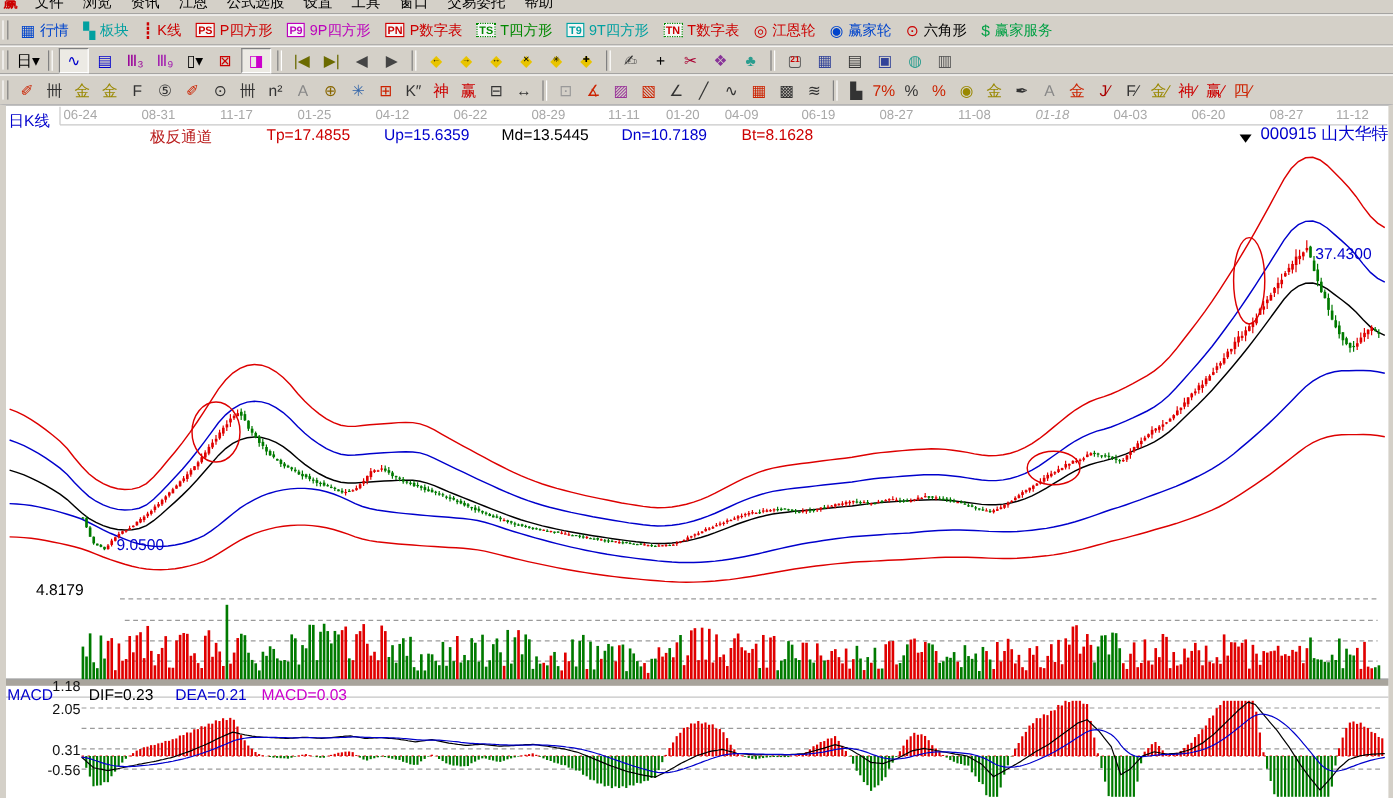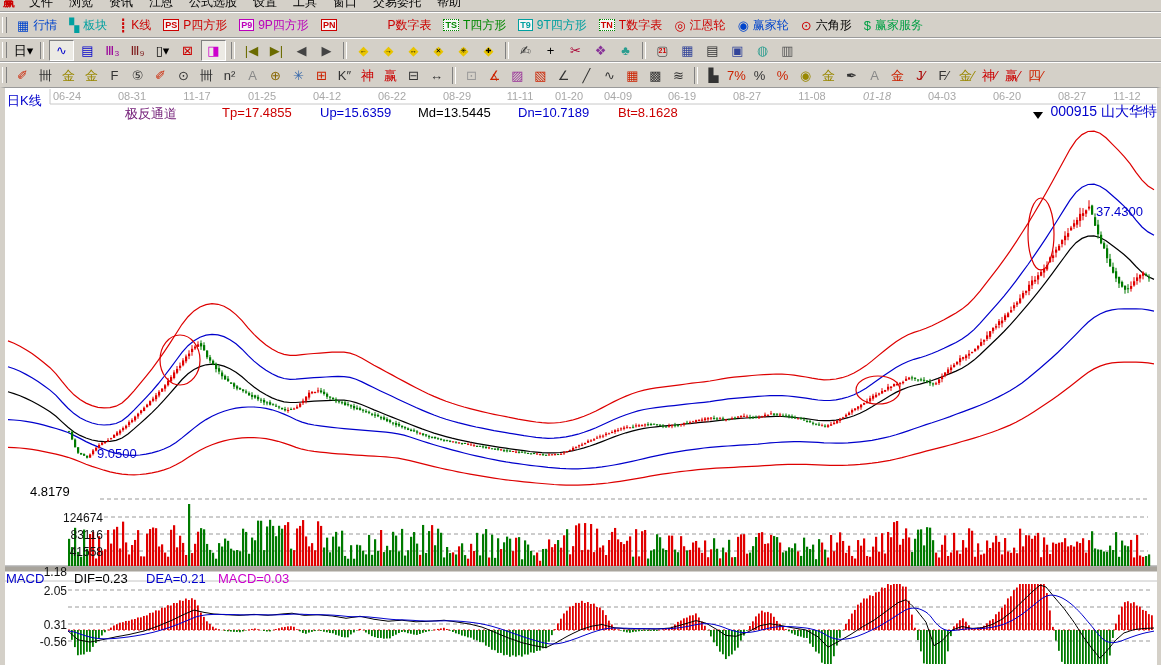--- a/index.html
+++ b/index.html
@@ -85,21 +85,21 @@
           <span class="lbl" style="color: rgb(204, 0, 0);">P四方形</span>
         </span>
         <span class="tbtn">
 
           <span class="boxicon" style="color: rgb(187, 0, 187); border-color: rgb(187, 0, 187);">P9</span>
           <span class="lbl" style="color: rgb(187, 0, 187);">9P四方形</span>
         </span>
         <span class="tbtn">
 
           <span class="boxicon" style="color: rgb(204, 0, 0); border-color: rgb(204, 0, 0);">PN</span>
-          <span class="lbl" style="color: rgb(204, 0, 0); margin-left: 46px;">P数字表</span>
+          <span class="lbl" style="color: rgb(204, 0, 0);">P数字表</span>
         </span>
         <span class="tbtn">
 
           <span class="boxicon" style="color: rgb(0, 136, 0); border-color: rgb(0, 136, 0); border-style: dotted;">TS</span>
           <span class="lbl" style="color: rgb(0, 136, 0);">T四方形</span>
         </span>
         <span class="tbtn">
 
           <span class="boxicon" style="color: rgb(0, 160, 160); border-color: rgb(0, 160, 160);">T9</span>
           <span class="lbl" style="color: rgb(0, 160, 160);">9T四方形</span>
@@ -147,21 +147,21 @@
         </span>
         <span class="iconbtn">
           <span class="glyph" style="color: rgb(0, 0, 204);">▤</span>
 
         </span>
         <span class="iconbtn">
           <span class="glyph" style="color: rgb(153, 0, 153);">Ⅲ₃</span>
 
         </span>
         <span class="iconbtn">
-          <span class="glyph" style="color: #7f1d1d; text-align: center;">Ⅲ₉</span>
+          <span class="glyph" style="color: #a21caf; text-align: center;">Ⅲ₉</span>
 
         </span>
         <span class="iconbtn">
           <span class="glyph" style="color: rgb(0, 0, 0);">▯▾</span>
 
         </span>
         <span class="iconbtn">
           <span class="glyph" style="color: rgb(204, 0, 0);">⊠</span>
 
         </span>
@@ -1938,40 +1938,34 @@
       <span class="dlabel" style="left: 812px;"><span class="lbl">11-08</span></span>
       <span class="dlabel" style="left: 877px; font-style: italic;"><span class="lbl">01-18</span></span>
       <span class="dlabel" style="left: 942px;"><span class="lbl">04-03</span></span>
       <span class="dlabel" style="left: 1007px;"><span class="lbl">06-20</span></span>
       <span class="dlabel" style="left: 1072px;"><span class="lbl">08-27</span></span>
       <span class="dlabel" style="left: 1127px;"><span class="lbl">11-12</span></span>
     </div>
 
   <div class="ov" style="left:0;top:105px;width:800px;height:14px">
 
-  <span class="flabel" style="color: rgb(0, 0, 0); left: 125px;"><span class="lbl" style="color: #701a75;">极反通道</span></span>
+  <span class="flabel" style="color: rgb(0, 0, 0); left: 125px;"><span class="lbl" style="color: #b91c1c;">极反通道</span></span>
       <span class="flabel" style="color: rgb(204, 0, 0); left: 222px;"><span class="lbl" style="color: rgb(204, 0, 0);">Tp=17.4855</span></span>
       <span class="flabel" style="color: rgb(0, 0, 204); left: 320px;"><span class="lbl" style="color: rgb(0, 0, 204);">Up=15.6359</span></span>
       <span class="flabel" style="color: rgb(0, 0, 0); left: 418px;"><span class="lbl" style="color: rgb(0, 0, 0);">Md=13.5445</span></span>
       <span class="flabel" style="color: rgb(0, 0, 204); left: 518px;"><span class="lbl" style="color: rgb(0, 0, 204);">Dn=10.7189</span></span>
       <span class="flabel" style="color: rgb(204, 0, 0); left: 618px;"><span class="lbl" style="color: rgb(204, 0, 0);">Bt=8.1628</span></span>
     </div>
 
   <div class="ov" style="left:1036px;top:103px;width:121px;text-align:right;color:#0000cc;font-size:14px">000915 山大华特</div>
 
   <div class="ov" style="left:1096px;top:204px;color:#0000cc;font-size:13px">37.4300</div>
   <div class="ov" style="left:97px;top:446px;color:#0000cc;font-size:13px">9.0500</div>
   <div class="ov" style="left:30px;top:484px;color:#000;font-size:13px">4.8179</div>
 
-  <div class="ov" style="left:28px;top:0;width:75px;height:665px">
-
-  <span class="raxis" style="top: 511px;"><span class="lbl">124674</span></span>
-      <span class="raxis" style="top: 528px;"><span class="lbl">83116</span></span>
-      <span class="raxis" style="top: 545px;"><span class="lbl">41558</span></span>
-    </div>
 
   <div class="ov" style="left:0;top:571px;width:400px;height:14px;font-size:13px">
 
   <span class="flabel" style="color: rgb(0, 0, 204); left: 6px;"><span class="lbl" style="color: rgb(0, 0, 204);">MACD</span></span>
       <span class="flabel" style="color: rgb(0, 0, 0); left: 74px;"><span class="lbl" style="color: rgb(0, 0, 0);">DIF=0.23</span></span>
       <span class="flabel" style="color: rgb(0, 0, 204); left: 146px;"><span class="lbl" style="color: rgb(0, 0, 204);">DEA=0.21</span></span>
       <span class="flabel" style="color: rgb(204, 0, 204); left: 218px;"><span class="lbl" style="color: rgb(204, 0, 204);">MACD=0.03</span></span>
     </div>
 
   <div class="ov" style="left:18px;top:0;width:49px;height:665px">

